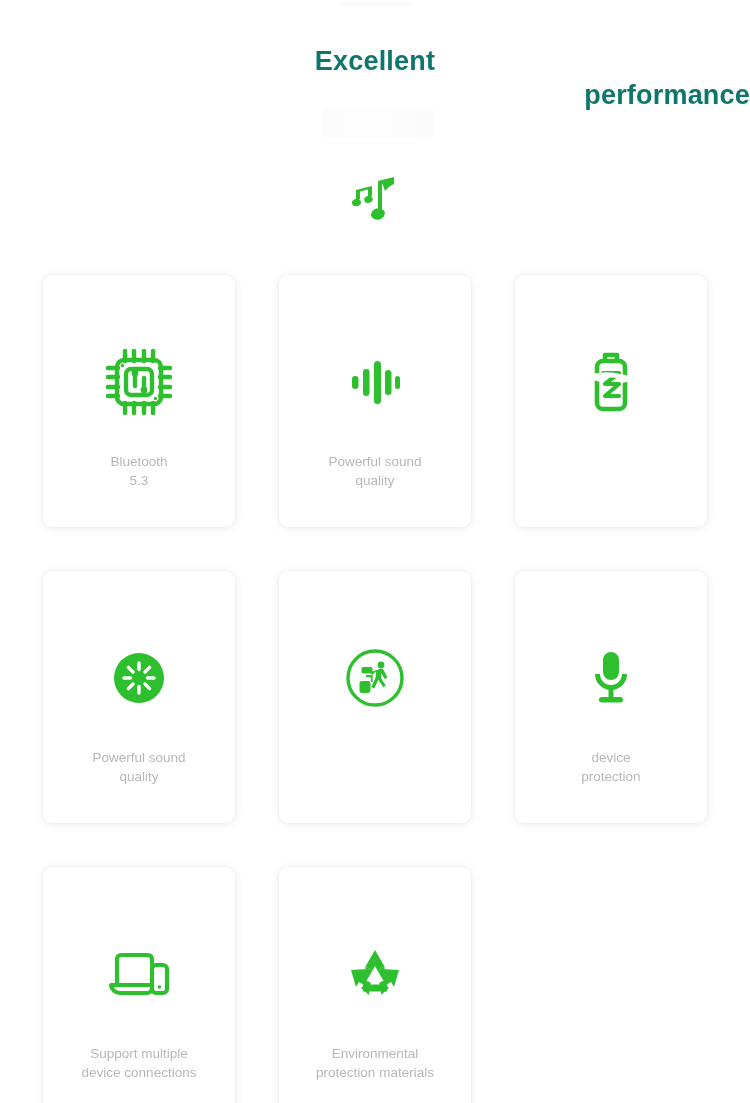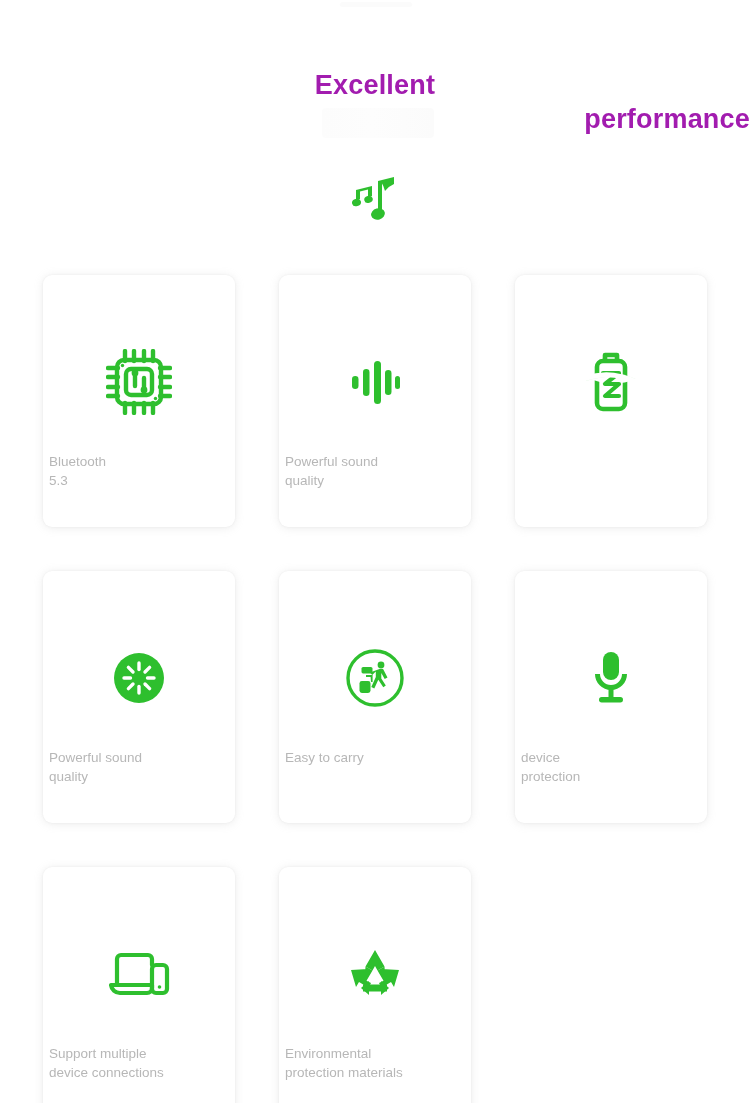--- a/index.html
+++ b/index.html
@@ -38,23 +38,22 @@
 
   .title {
     position: absolute;
     top: 44px;
     left: 0;
     width: 750px;
     text-align: center;
     font-size: 27px;
     line-height: 34px;
     font-weight: 700;
-    color: #a21caf;
+    color: #0f766e;
     letter-spacing: 0.2px;
-    margin-top: 24px;
   }
   .title .line2 { display: block; text-align: right; }
 
   .hero-icon {
     position: absolute;
     top: 168px;
     left: 0;
     width: 750px;
     display: flex;
     justify-content: center;
@@ -92,20 +91,21 @@
     display: flex;
     align-items: center;
     justify-content: center;
   }
 
   .card-label {
     position: absolute;
     top: 178px;
     left: 0;
     width: 192px;
+    text-align: center;
     font-size: 13.5px;
     line-height: 18.5px;
     color: #b7b7b7;
     font-weight: 400;
     padding: 0 6px;
   }
 
   svg { display: block; }
 </style>
 </head>
@@ -248,24 +248,20 @@
             <g fill="#2ebf2e">
               <circle cx="36" cy="17" r="3.4"></circle>
               <path d="M34.5 21 h3.6 l4.4 8.5 -2.8 1.6 -3.4 -6.2 v5.6 l4.5 7 -2.5 1.7 -5 -7.4 -4 8.6 -3 -1.3 4.5 -10 v-5.5 l-3.6 3.4 -2.2 -2.4 z"></path>
               <rect x="14.5" y="33" width="11" height="12" rx="2.4"></rect>
               <path d="M26 34 h1.6 v-7 h-6.6 v2 h4.6 z"></path>
               <rect x="16.5" y="19" width="11" height="6.4" rx="1.6"></rect>
             </g>
           </svg>
         </span>
       </div>
-      <div class="card-label">
-        <span>Easy to carry</span><br>
-        <span></span>
-      </div>
     </div>
 
     <div class="card">
       <div class="card-icon">
         <span>
           <svg width="44" height="56" viewBox="0 0 44 56">
             <g fill="#2ebf2e">
               <rect x="14" y="2" width="16" height="28" rx="8"></rect>
               <path d="M6 24 a16 16 0 0 0 32 0 h-5 a11 11 0 0 1 -22 0 z"></path>
               <rect x="19.5" y="38" width="5" height="9"></rect>

